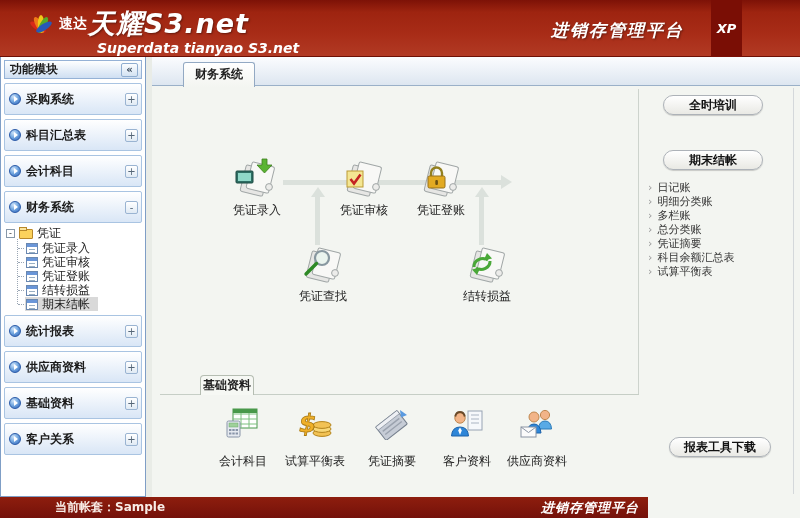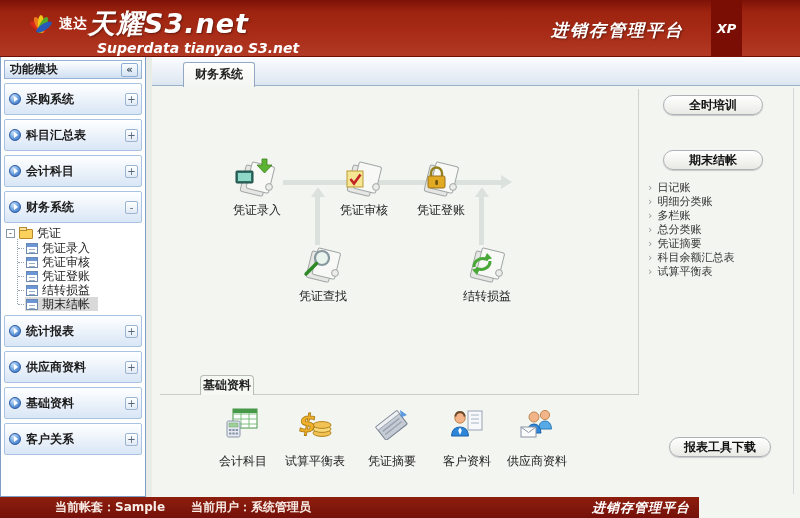--- a/index.html
+++ b/index.html
@@ -83,21 +83,21 @@
   
   .rp-btn { position:absolute; left:511px; width:100px; height:20px; border-radius:10px;
     background:linear-gradient(180deg,#ffffff,#e9e9e4); border:1px solid #adb2b8; box-shadow:0 1px 1px rgba(0,0,0,.18);
     font-size:12px; font-weight:bold; color:#111; text-align:center; line-height:18px; cursor:pointer; }
   .rp-links { position:absolute; left:496px; top:95px; list-style:none; }
   .rp-links li { height:14px; line-height:14px; font-size:11px; color:#333; cursor:pointer; white-space:nowrap; }
   .rp-links li::before { content:'›'; color:#999; margin-right:5px; font-size:11px; }
   .rp-download { top:351px; left:517px; width:102px; }
 
   
-  .statusbar { position:absolute; left:0; top:497px; width:699px; height:21px;
+  .statusbar { position:absolute; left:0; top:497px; width:648px; height:21px;
     background:linear-gradient(180deg,#8e1e0e,#74110a); display:flex; align-items:center;
     color:#f8ece6; font-size:12px; font-weight:bold; padding-left:55px; gap:26px; }
   .sb-platform { position:absolute; right:9px; top:0; height:21px; line-height:21px; font-size:13px; font-style:italic; letter-spacing:1px; color:#fff; }
 </style>
 </head>
 <body>
 
 <div id="app">
 
   <div class="header">
@@ -352,17 +352,16 @@
       <li>总分类账</li>
       <li>凭证摘要</li>
       <li>科目余额汇总表</li>
       <li>试算平衡表</li>
     </ul>
     <div class="rp-btn rp-download">报表工具下载</div>
   </div>
 
   <div class="statusbar">
     <span>当前帐套：Sample</span>
-    <span>当前用户：系统管理员</span>
     <span class="sb-platform">进销存管理平台</span>
   </div>
 
 </div>
 
 </body></html>

